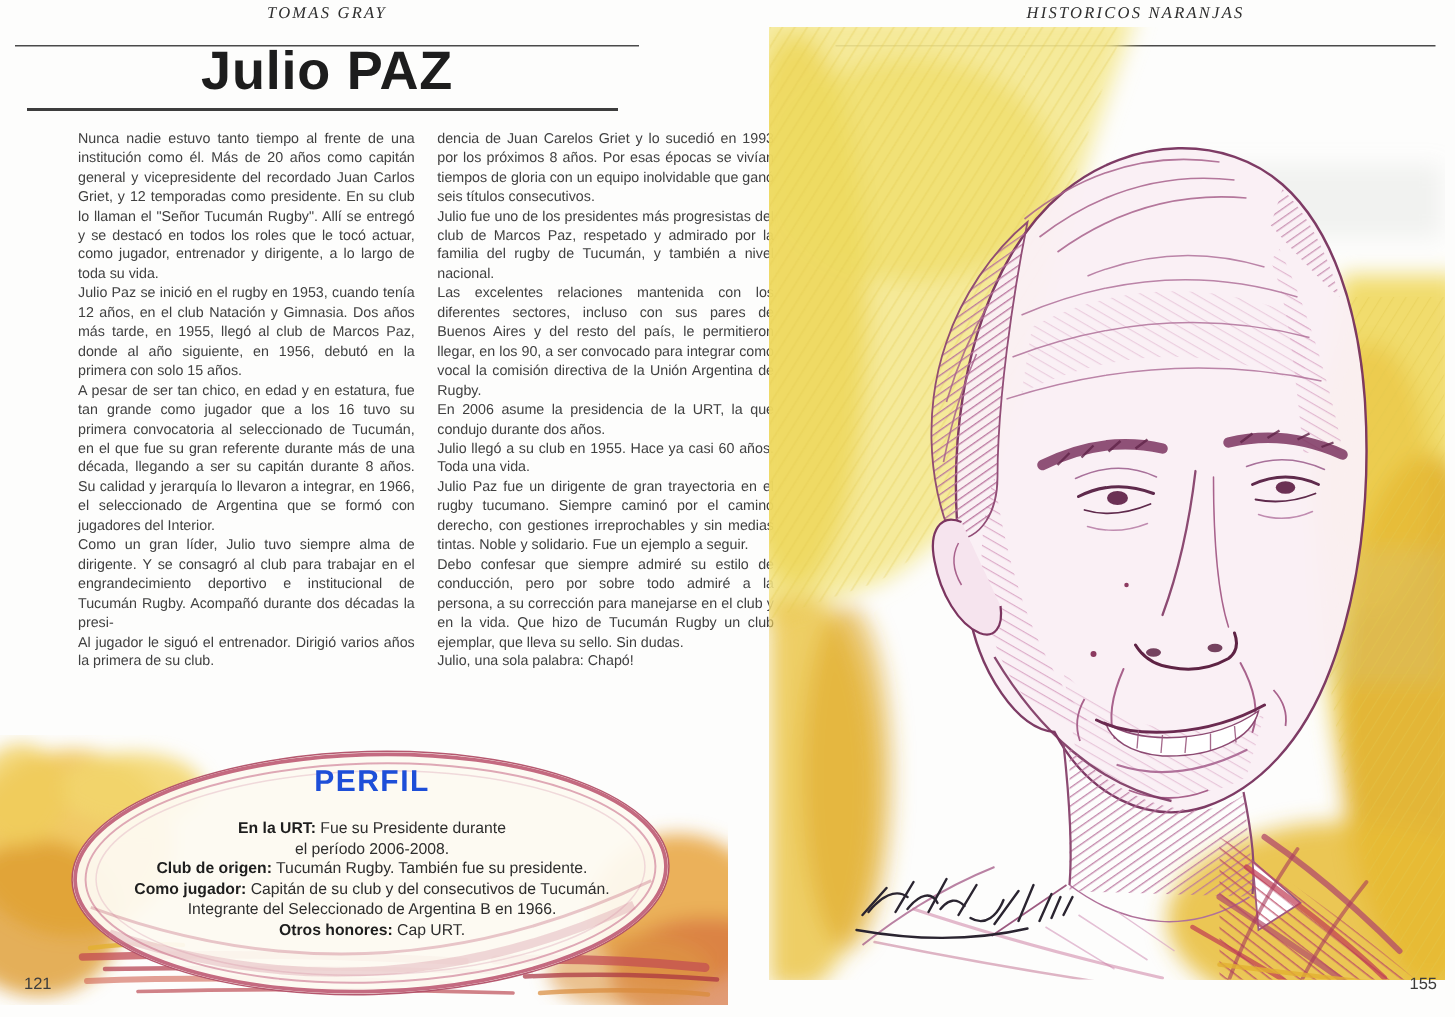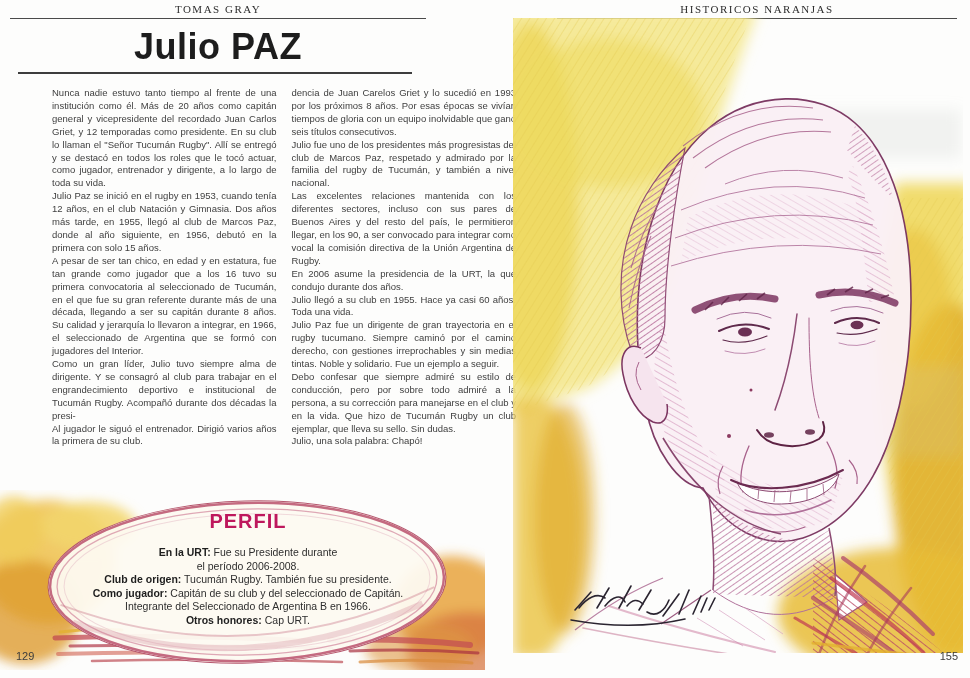--- a/index.html
+++ b/index.html
@@ -8,21 +8,21 @@
     font-family:"Liberation Sans",sans-serif;color:#3f3f3f;
   }
   .page{position:absolute;top:0;height:678px;width:485px;}
   .page-left{left:0;}
   .page-right{left:485px;}
 
   
   .running-head{
     position:absolute;top:3px;text-align:center;
     font-family:"Liberation Serif",serif;font-size:11px;letter-spacing:1.5px;
-    color:#2e2e2e;border-bottom:1.5px solid #4a4a4a;padding-bottom:3px;
+    color:#2e2e2e;border-bottom:1.5px solid #4a4a4a;padding-bottom:15px;font-style:italic;
   }
   .running-head.rh-left{left:10px;width:416px;}
   .running-head.rh-right{left:72px;width:400px;}
 
   
   .article-title{
     position:absolute;top:26px;left:8px;width:420px;text-align:center;
     font-size:36px;font-weight:bold;letter-spacing:0.5px;color:#1d1d1d;
   }
   .title-rule{position:absolute;top:72px;left:18px;width:394px;height:2px;background:#3d3d3d;}
@@ -33,21 +33,21 @@
   }
   .col{flex:1;text-align:justify;font-size:9.5px;line-height:12.9px;color:#404040;}
   .col p{margin:0;}
 
   
   .perfil{position:absolute;left:0;top:490px;width:485px;height:180px;}
   .perfil svg{position:absolute;left:0;top:0;}
   .perfil-text{
     position:absolute;left:52px;top:20px;width:392px;text-align:center;color:#2e2e2e;
   }
-  .perfil-title{font-size:20px;font-weight:bold;letter-spacing:1px;color:#be185d;margin-bottom:13px;}
+  .perfil-title{font-size:20px;font-weight:bold;letter-spacing:1px;color:#1d4ed8;margin-bottom:13px;}
   .perfil-line{font-size:10.5px;line-height:13.5px;}
   .perfil-line b{color:#1e1e1e;}
 
   
   .page-number{position:absolute;top:650px;font-size:11px;color:#3c3c3c;z-index:5;}
   .pn-left{left:16px;}
   .pn-right{right:12px;}
 
   
   .portrait{position:absolute;left:28px;top:18px;}
@@ -122,27 +122,27 @@
           <ellipse cx="247" cy="92" rx="183" ry="68" fill="none" stroke="#e7c3cc" stroke-width="1" opacity="0.6"></ellipse>
           <path d="M72,128 Q247,192 422,118" stroke="#cf8496" stroke-width="6" opacity="0.3" fill="none"></path>
           <path d="M60,110 Q247,185 434,102" stroke="#c06078" stroke-width="2" opacity="0.35" fill="none"></path>
         </g>
       </svg>
       <div class="perfil-text">
         <div class="perfil-title">PERFIL</div>
         <div class="perfil-line"><b>En la URT:</b><span> Fue su Presidente durante</span></div>
         <div class="perfil-line"><b></b><span>el período 2006-2008.</span></div>
         <div class="perfil-line"><b>Club de origen:</b><span> Tucumán Rugby. También fue su presidente.</span></div>
-        <div class="perfil-line"><b>Como jugador:</b><span> Capitán de su club y del seleccionado de Capitán.</span></div>
+        <div class="perfil-line"><b>Como jugador:</b><span> Capitán de su club y del consecutivos de Tucumán.</span></div>
         <div class="perfil-line"><b></b><span>Integrante del Seleccionado de Argentina B en 1966.</span></div>
         <div class="perfil-line"><b>Otros honores:</b><span> Cap URT.</span></div>
       </div>
     </div>
 
-    <div class="page-number pn-left">129</div>
+    <div class="page-number pn-left">121</div>
   </div>
 
   <div class="page page-right">
 
     <div class="running-head rh-right">
       <span>HISTORICOS NARANJAS</span>
     </div>
 
     <svg class="portrait" viewBox="0 0 450 635" width="450" height="635">
       <defs>

